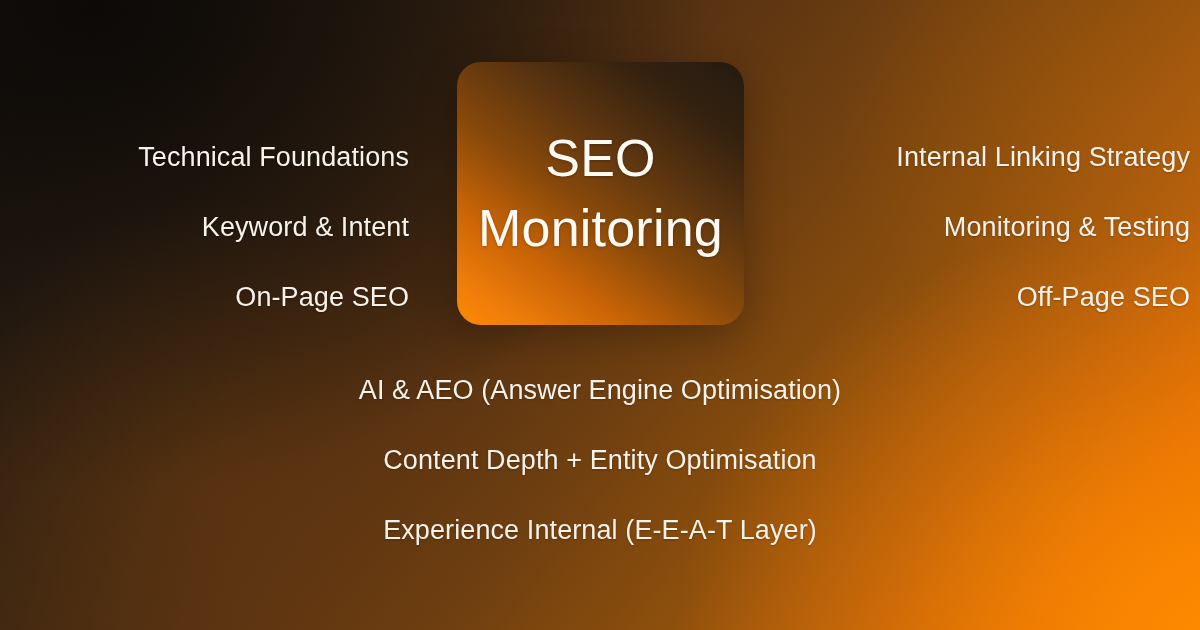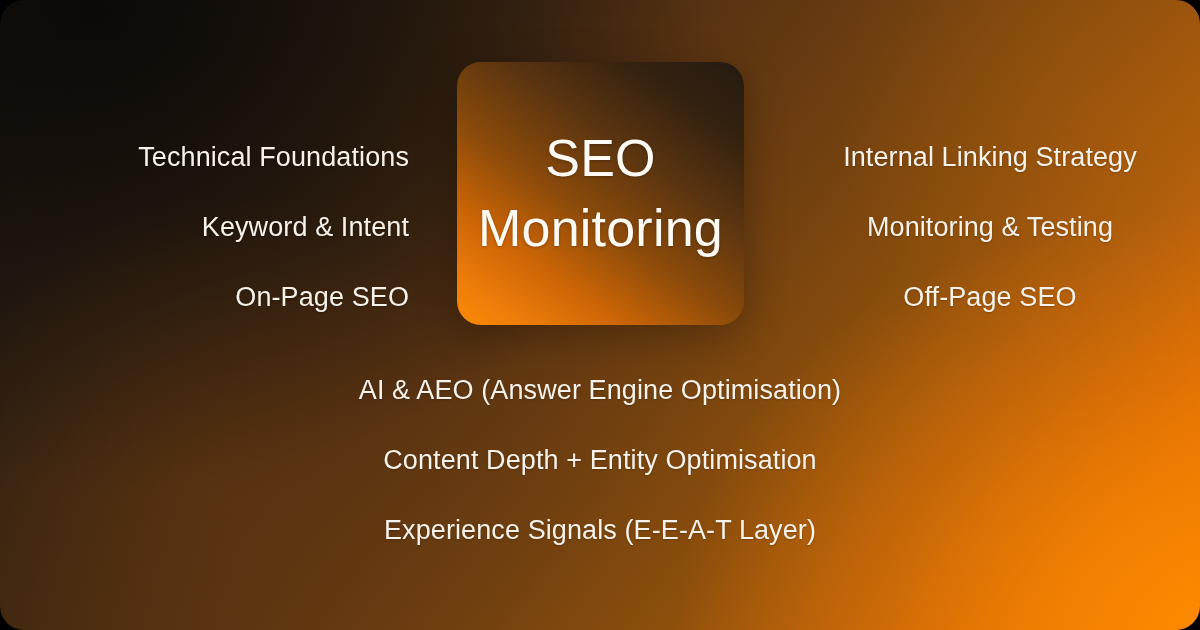--- a/index.html
+++ b/index.html
@@ -20,21 +20,20 @@
       linear-gradient(127deg,
         #1a1410 0%,
         #2a1d12 14%,
         #3f2711 28%,
         #573212 42%,
         #6f3f10 55%,
         #8d4f0c 68%,
         #b5600c 80%,
         #dd6f05 90%,
         #f57c00 100%);
-    border-radius: 24px;
   }
   #canvas::after {
     
     content: "";
     position: absolute;
     inset: 0;
     background:
       radial-gradient(circle 420px at 18% 78%, rgba(120,64,14,0.30), rgba(120,64,14,0) 70%),
       radial-gradient(circle 380px at 92% 18%, rgba(181,96,12,0.28), rgba(181,96,12,0) 70%);
     pointer-events: none;
@@ -82,21 +81,21 @@
   .col-left {
     left: 60px;
     top: 122px;
     width: 349px;   
     text-align: right;
   }
   .col-right {
     left: 790px;
     top: 122px;
     width: 400px;
-    text-align: center;
+    text-align: right;
   }
   .row {
     height: 70px;
     line-height: 70px;
     white-space: nowrap;
     color: #f7f2ea;
     font-size: 27px;
     font-weight: 400;
     letter-spacing: 0.1px;
     text-shadow: 0 1px 2px rgba(0,0,0,0.22);
@@ -135,16 +134,16 @@
 
   <div class="col col-right">
     <div class="row">Internal Linking Strategy</div>
     <div class="row">Monitoring &amp; Testing</div>
     <div class="row">Off-Page SEO</div>
   </div>
 
   <div class="bottom-list">
     <div class="row">AI &amp; AEO (Answer Engine Optimisation)</div>
     <div class="row">Content Depth + Entity Optimisation</div>
-    <div class="row">Experience Signals (E-E-A-T Layer)</div>
+    <div class="row">Experience Internal (E-E-A-T Layer)</div>
   </div>
 
 </div>
 
 </body></html>

